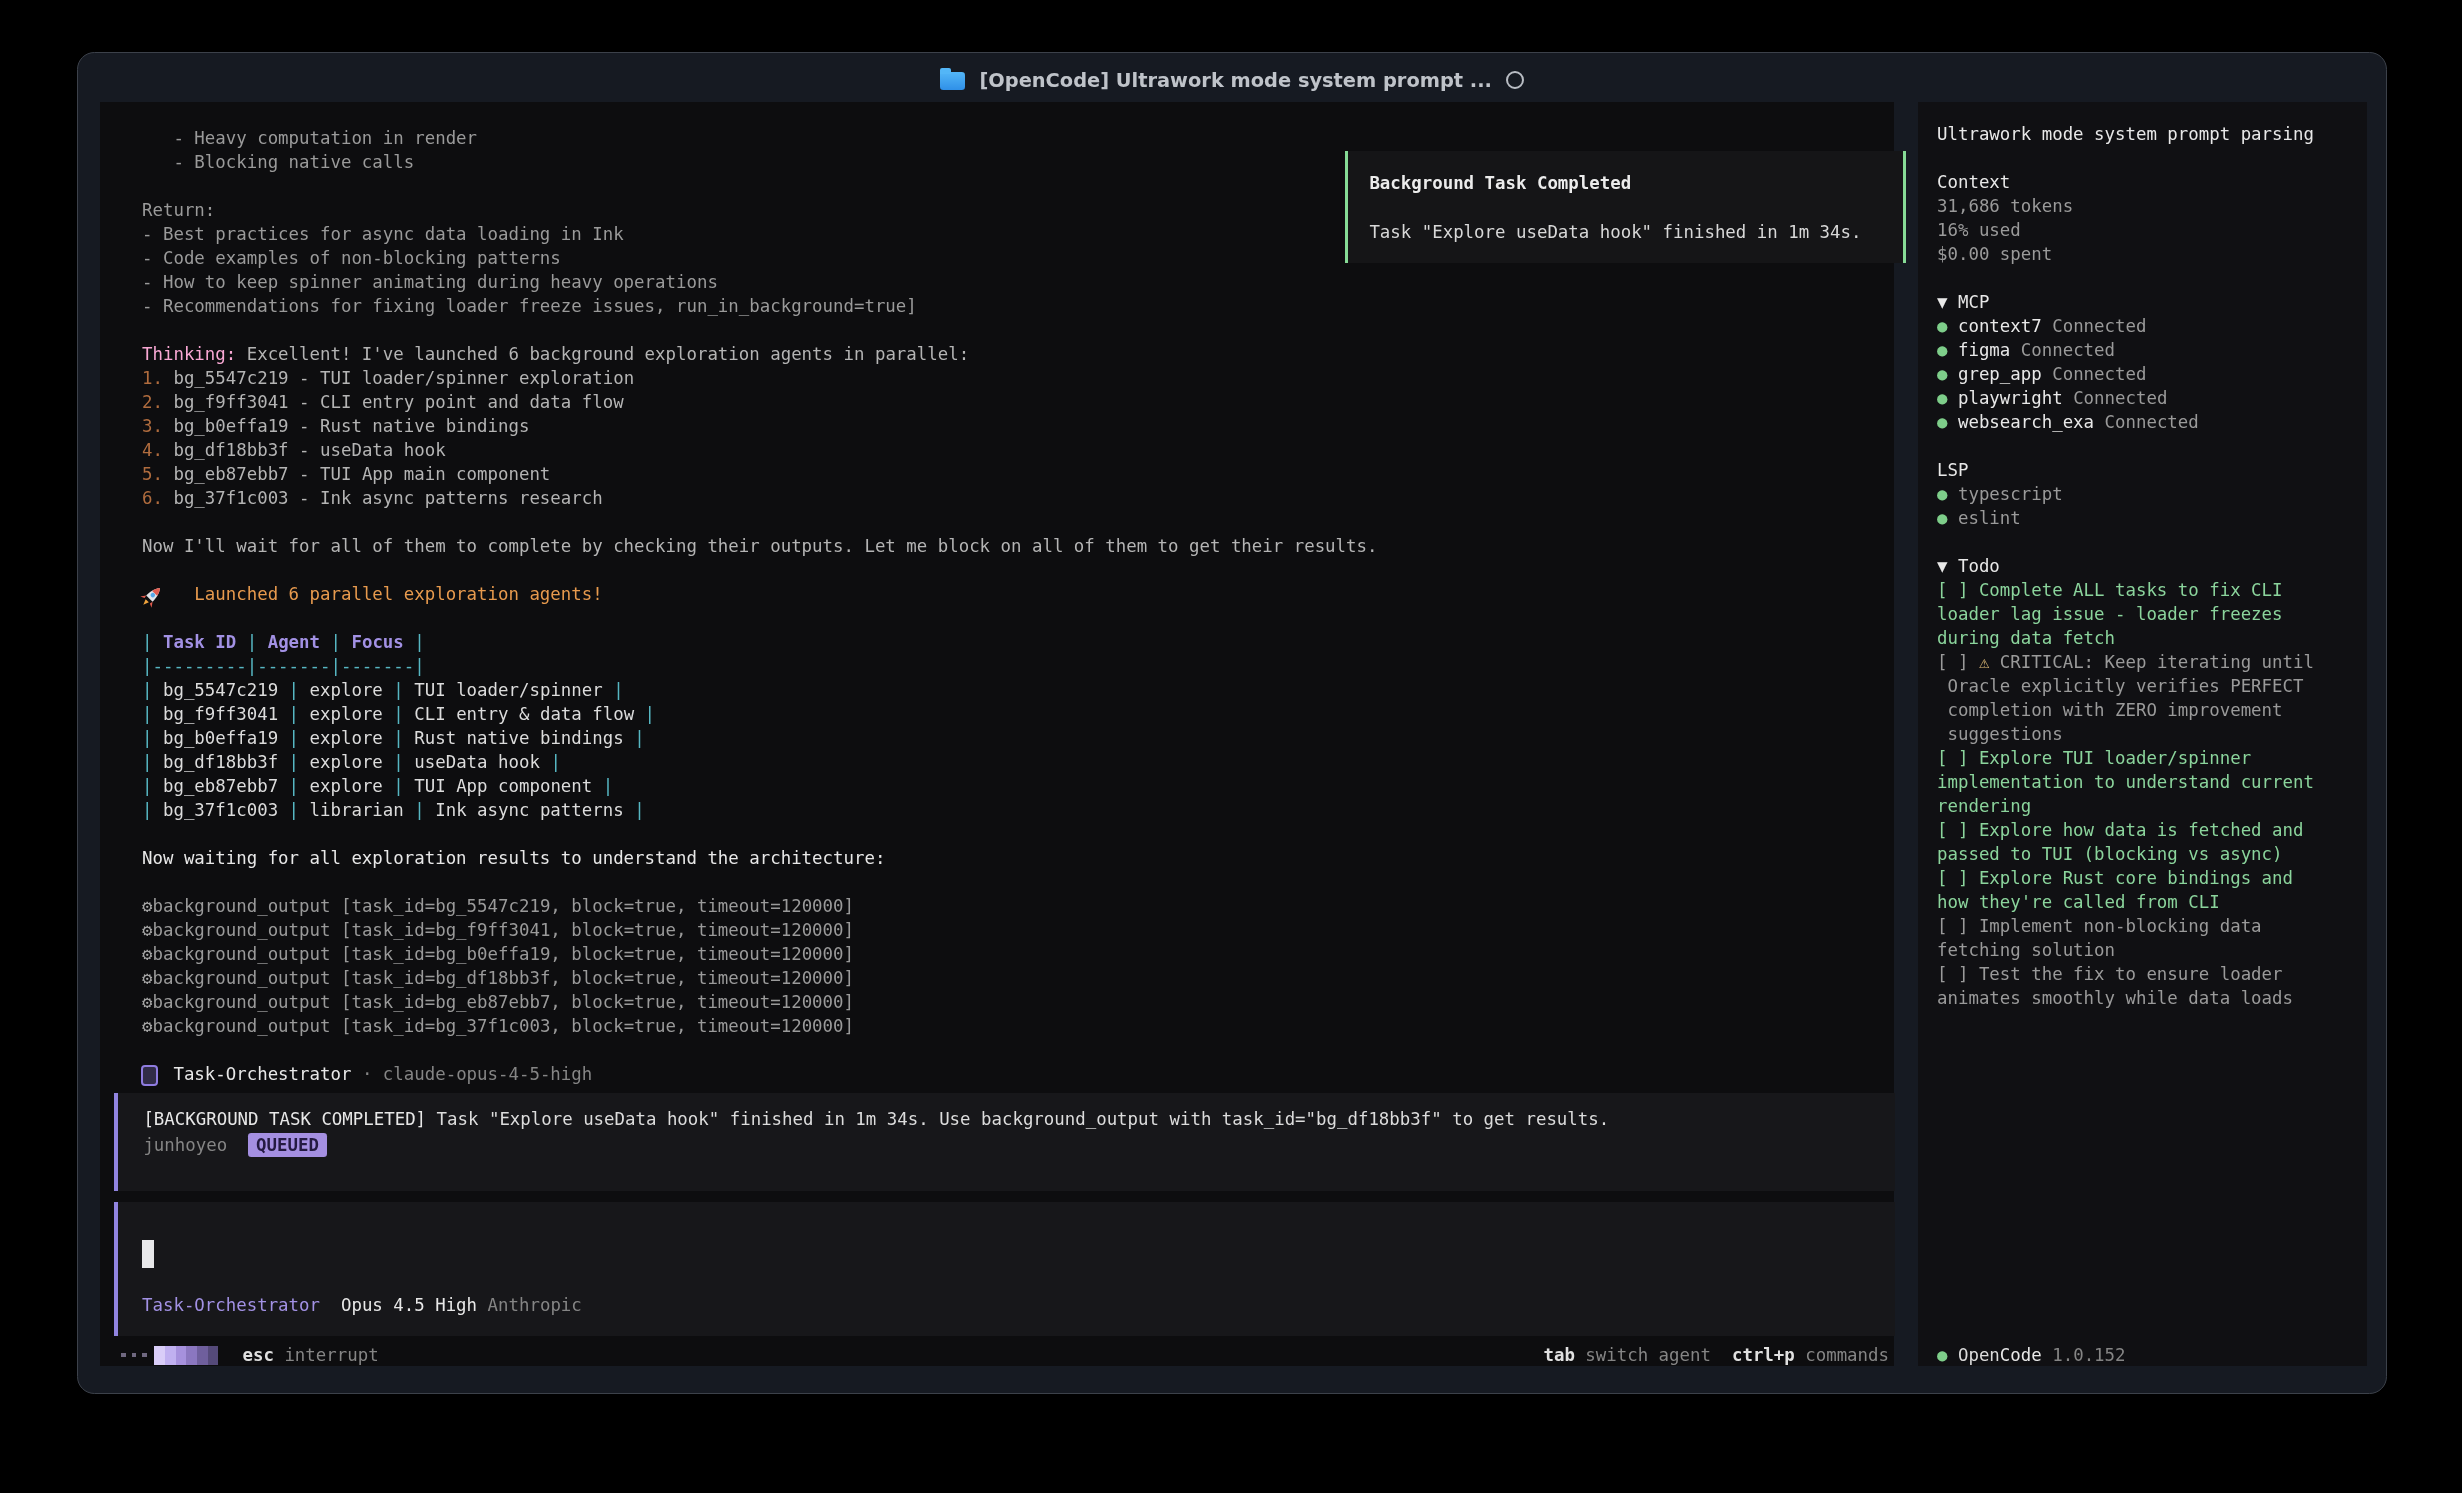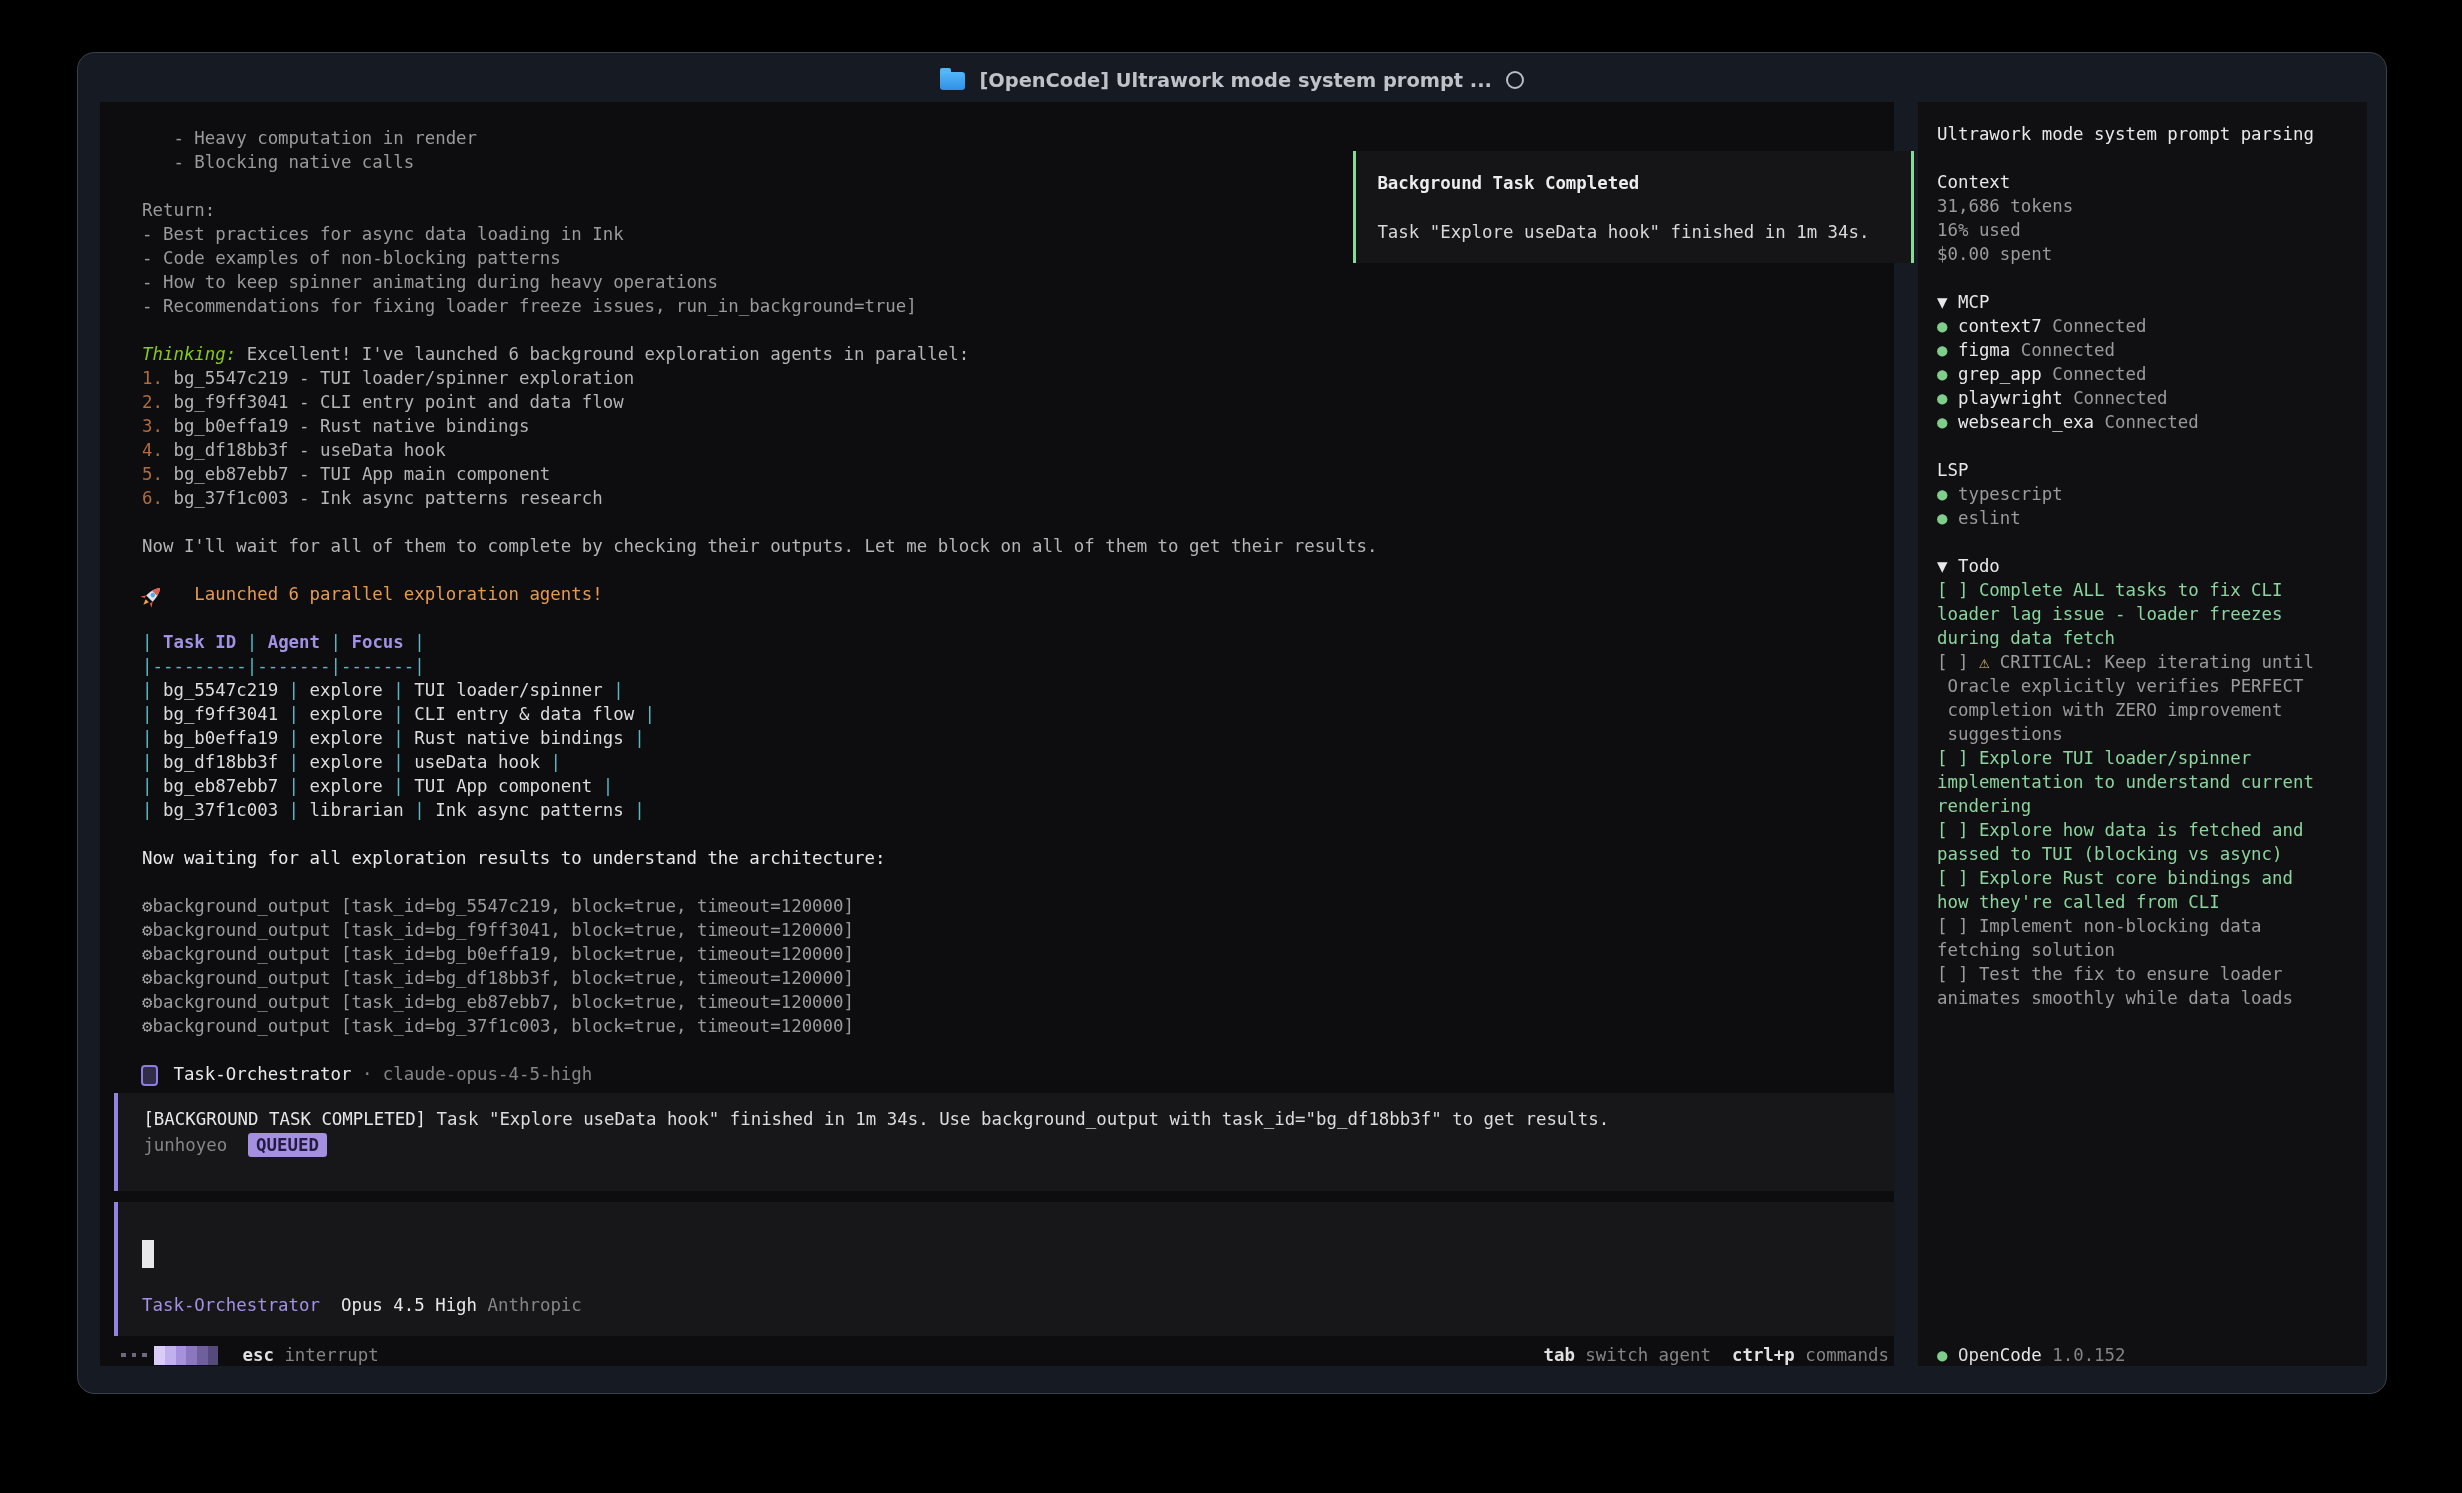--- a/index.html
+++ b/index.html
@@ -11,25 +11,25 @@
   .folder::before{content:'';position:absolute;top:-4px;left:0;width:11.4px;height:5.4px;background:#53b6f7;border-radius:2px 2px 0 0;}
   .circ{width:14px;height:14px;border:2px solid #b9bdc4;border-radius:50%;display:inline-block;}
   .panel-main{position:absolute;left:100px;top:102px;width:1794px;height:1264px;background:#0d0d0f;}
   .panel-side{position:absolute;left:1918px;top:102px;width:449px;height:1264px;background:#101013;}
   .tstream{position:absolute;font-size:17.4px;white-space:pre;}
   .tline{height:24px;line-height:24px;white-space:pre;}
   .s-g{color:#9a9a9a}.s-g2{color:#b4b4b4}.s-w{color:#dcdcdc}
   .s-wb{color:#e8e8e8;font-weight:normal}.s-kb{color:#e0e0e0;font-weight:bold}
   .s-dim{color:#858585}.s-p{color:#a291e4}.s-pb{color:#a291e4;font-weight:bold}
   .s-c{color:#56b6c2}.s-o{color:#e79a4e;font-weight:normal}
-  .s-num{color:#b06c3e}.s-th{color:#84cc16;font-style:italic}
+  .s-num{color:#b06c3e}.s-th{color:#f9a8d4;}
   .s-gear{color:#a8a8a8}.s-grn{color:#8bd49c}.s-dot{color:#7ece8a}
   .s-tri{color:#e8e8e8}.s-warn{color:#e5c07b}
   .s-badge{background:#a48fe1;color:#241a42;font-weight:bold;border-radius:3.3px;padding:2px 8px;}
-  .notif{position:absolute;left:1345px;top:151px;width:561px;height:112px;box-sizing:border-box;background:#151517;border-left:3.3px solid #86db96;border-right:3.3px solid #86db96;padding:20px 0 0 21.4px;font-size:17.4px;margin-left:8px;}
+  .notif{position:absolute;left:1345px;top:151px;width:561px;height:112px;box-sizing:border-box;background:#151517;border-left:3.3px solid #86db96;border-right:3.3px solid #86db96;padding:20px 0 0 21.4px;font-size:17.4px;}
   .notif .n-title{color:#ececec;font-weight:bold;height:24px;line-height:24px;}
   .notif .n-body{color:#d8d8d8;margin-top:25px;height:24px;line-height:24px;}
   .msgbox{position:absolute;left:114px;top:1093px;width:1781px;height:98px;box-sizing:border-box;background:#17171a;border-left:4.7px solid #9184e0;padding:13.4px 0 0 25.4px;font-size:17.4px;}
   .msgbox .tline{height:26px;line-height:26px;}
   .inputbox{position:absolute;left:114px;top:1202px;width:1781px;height:134px;box-sizing:border-box;background:#17171a;border-left:4.7px solid #9184e0;}
   .cursor{position:absolute;left:142px;top:1240px;width:12px;height:28px;background:#e8e8ea;}
   .agentline{position:absolute;left:142px;top:1293px;font-size:17.4px;}
   .statusbar-left{position:absolute;left:121px;top:1343px;height:24px;display:flex;align-items:center;font-size:17.4px;}
   .sb-dot{width:4.7px;height:4.7px;background:#6f6880;margin-right:6px;}
   .sb-seg{width:10.7px;height:19px;}

